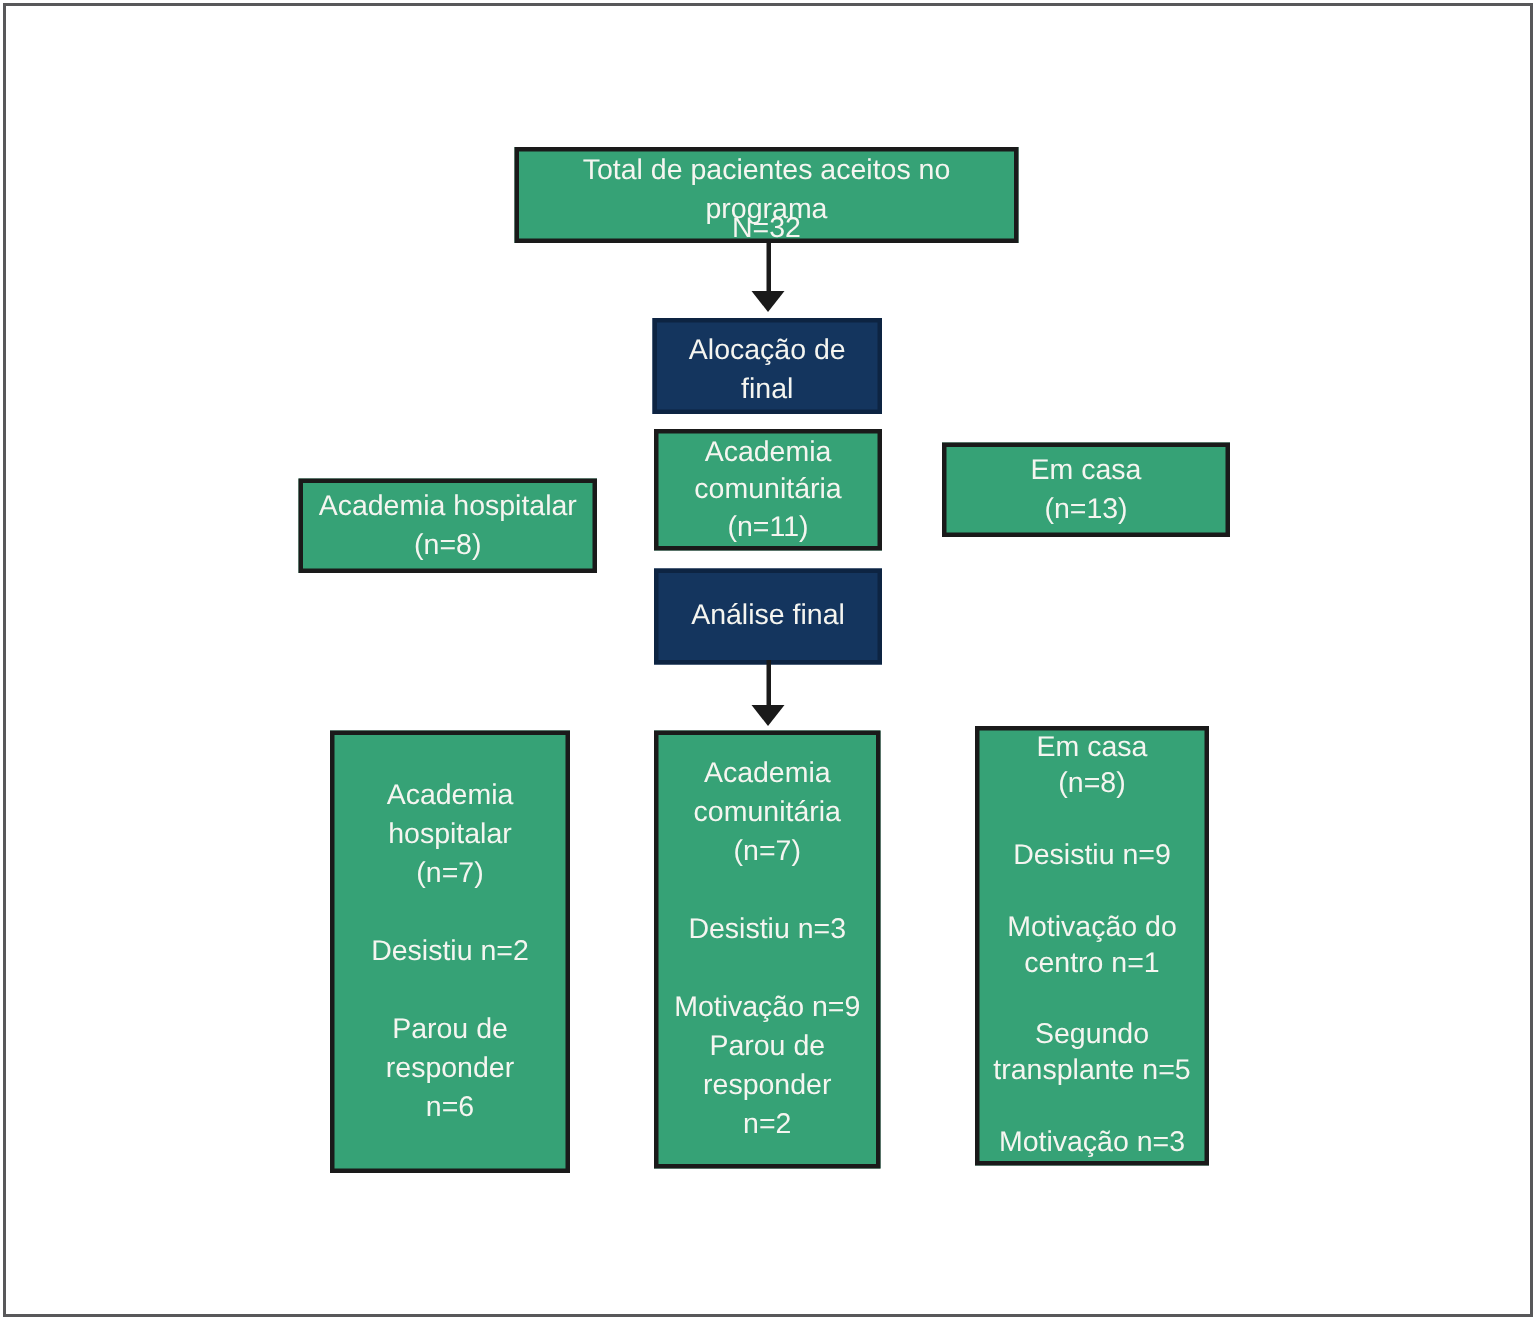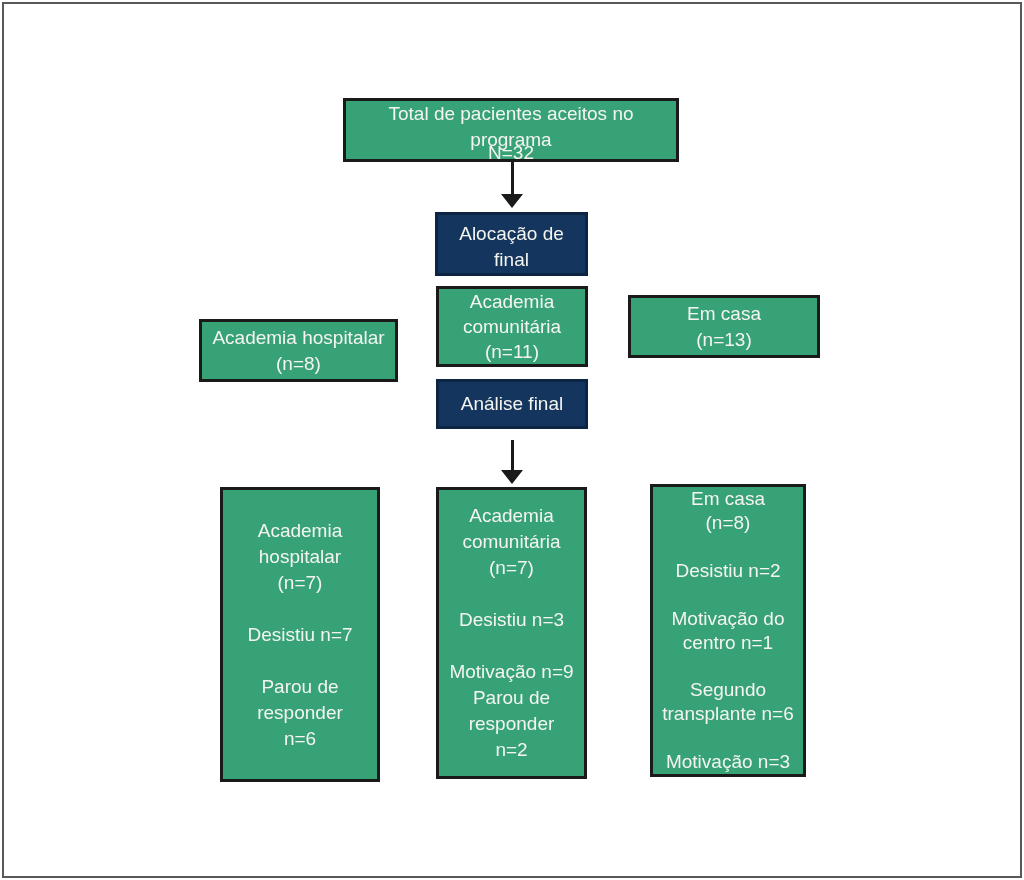--- a/index.html
+++ b/index.html
@@ -65,21 +65,21 @@
     border-right:11px solid transparent;
     border-top:14px solid var(--arrow);
   }
   
   .top-box        {left:343px; top:98px;  width:336px; height:64px;}
   .arrow-1        {left:501px; top:161px; height:47px;}
   .allocation-box {left:435px; top:212px; width:153px; height:64px;justify-content:flex-end;}
   .row-left       {left:199px; top:295px; width:199px; height:63px;margin-top:24px;}
   .row-mid        {left:436px; top:286px; width:152px; height:81px;}
   .row-right      {left:628px; top:295px; width:192px; height:63px;}
-  .analysis-box   {left:436px; top:379px; width:152px; height:50px;}
+  .analysis-box   {left:436px; top:379px; width:152px; height:64px;}
   .arrow-2        {left:501px; top:440px; height:44px;}
   .bottom-left    {left:220px; top:487px; width:160px; height:295px;}
   .bottom-mid     {left:436px; top:487px; width:151px; height:292px;}
   .bottom-right   {left:650px; top:484px; width:156px; height:293px;}
 </style>
 </head>
 <body>
 
 <div class="canvas">
 
@@ -123,21 +123,21 @@
   <div class="arrow arrow-2">
     <div class="shaft"></div>
     <div class="head"></div>
   </div>
 
   <div class="box green bottom-left">
       <div class="line">Academia</div>
       <div class="line">hospitalar</div>
       <div class="line">(n=7)</div>
       <div class="line">&nbsp;</div>
-      <div class="line">Desistiu n=7</div>
+      <div class="line">Desistiu n=2</div>
       <div class="line">&nbsp;</div>
       <div class="line">Parou de</div>
       <div class="line">responder</div>
       <div class="line">n=6</div>
     </div>
 
   <div class="box green bottom-mid">
       <div class="line">Academia</div>
       <div class="line">comunitária</div>
       <div class="line">(n=7)</div>
@@ -147,24 +147,24 @@
       <div class="line">Motivação n=9</div>
       <div class="line">Parou de</div>
       <div class="line">responder</div>
       <div class="line">n=2</div>
     </div>
 
   <div class="box green bottom-right tight">
       <div class="line">Em casa</div>
       <div class="line">(n=8)</div>
       <div class="line">&nbsp;</div>
-      <div class="line">Desistiu n=2</div>
+      <div class="line">Desistiu n=9</div>
       <div class="line">&nbsp;</div>
       <div class="line">Motivação do</div>
       <div class="line">centro n=1</div>
       <div class="line">&nbsp;</div>
       <div class="line">Segundo</div>
-      <div class="line">transplante n=6</div>
+      <div class="line">transplante n=5</div>
       <div class="line">&nbsp;</div>
       <div class="line">Motivação n=3</div>
     </div>
 
 </div>
 
 </body></html>

